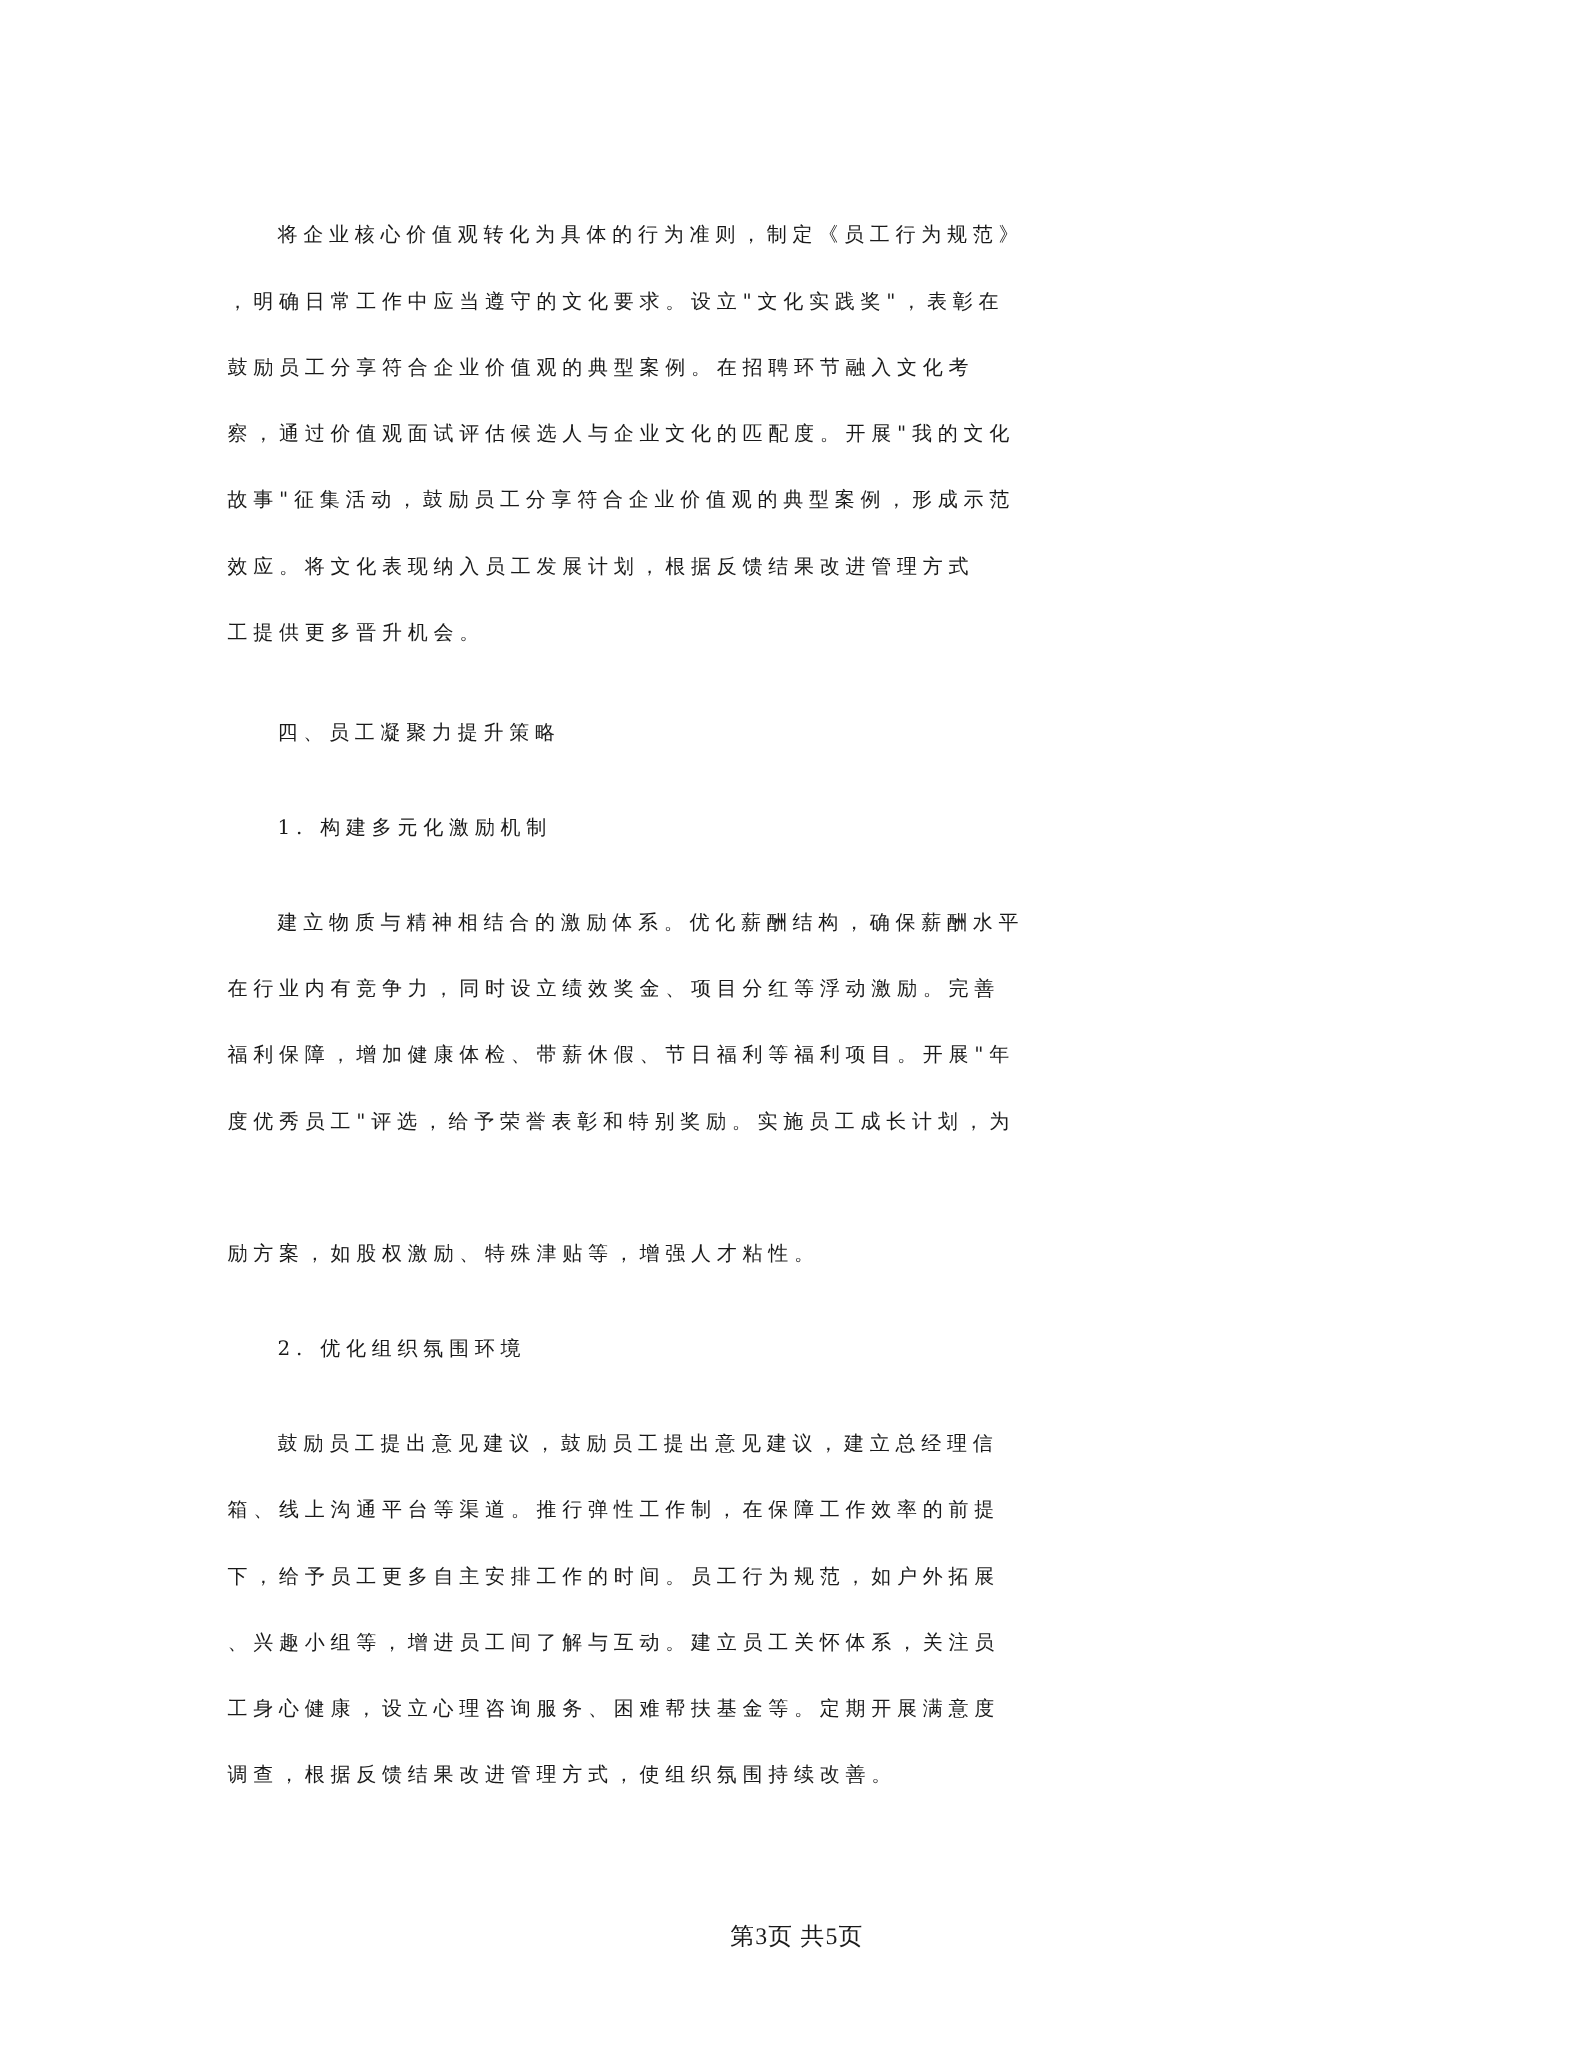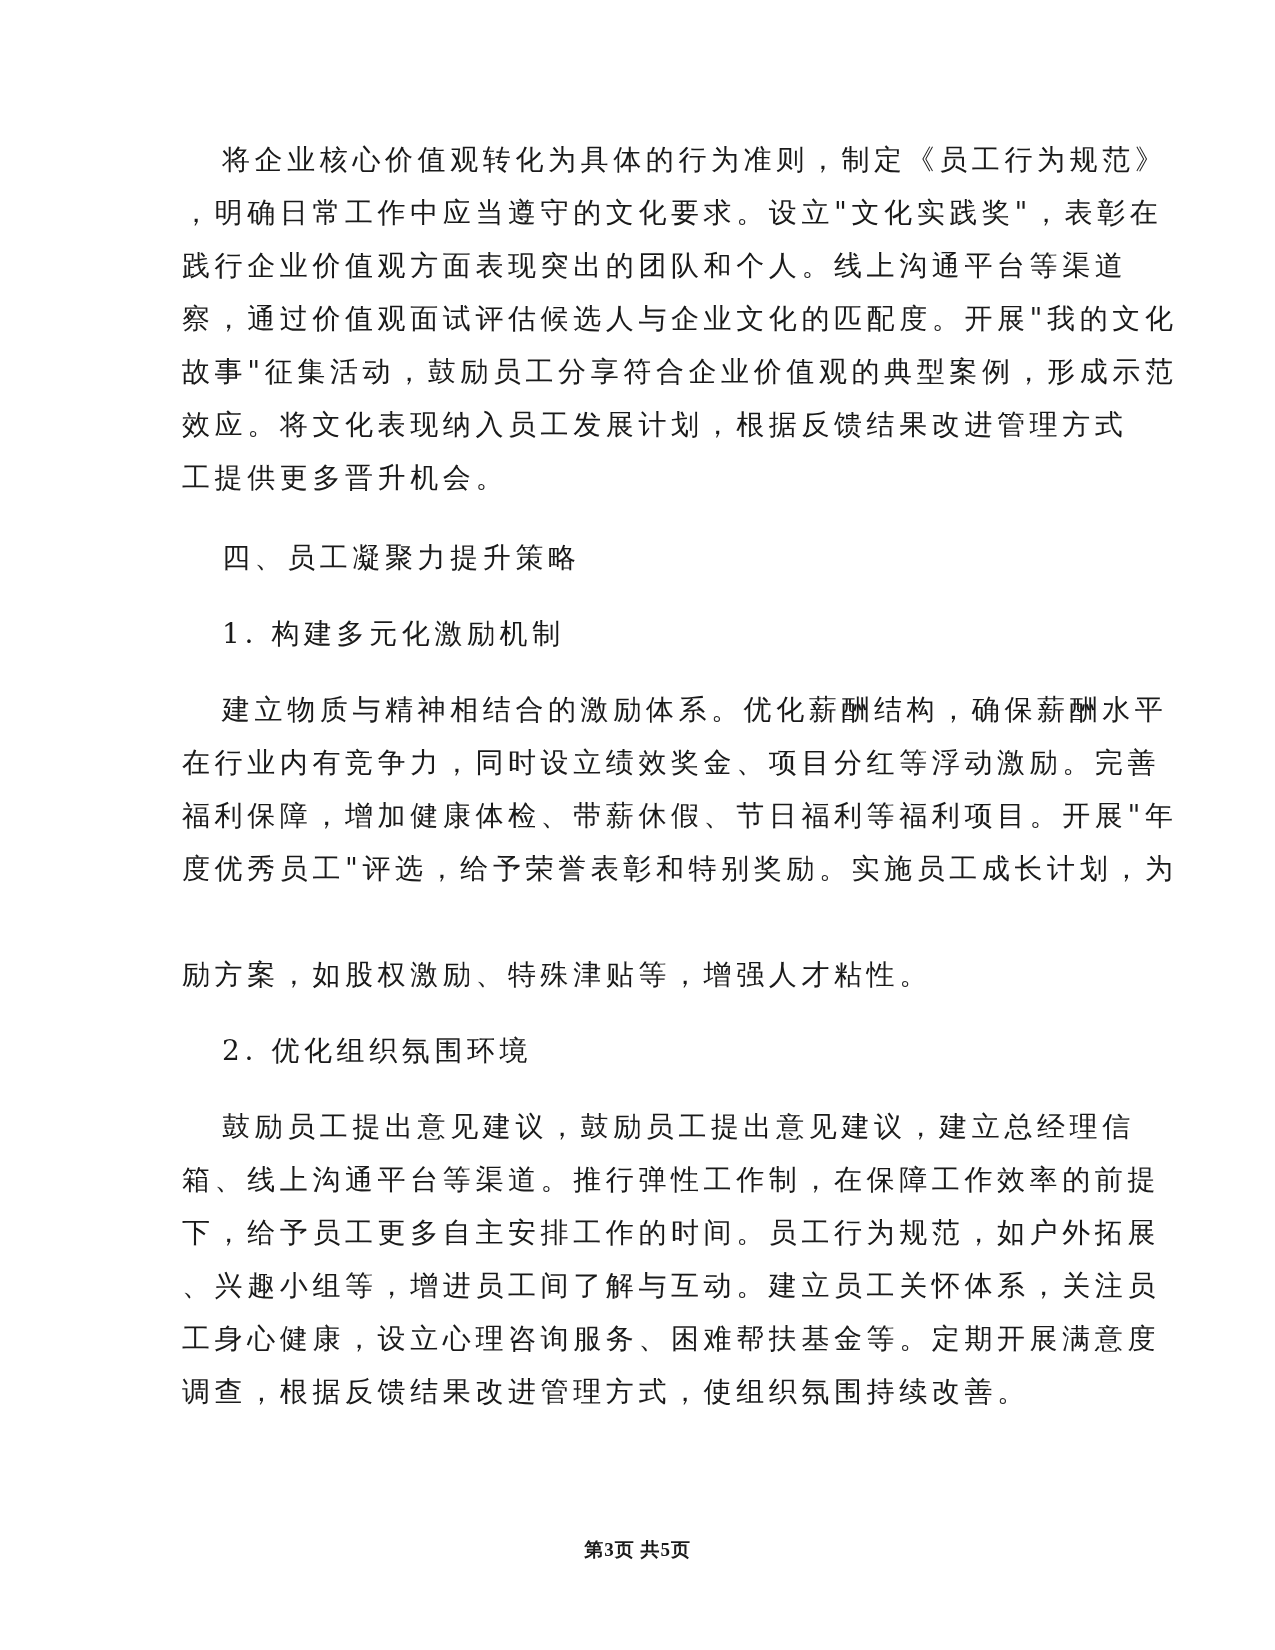--- a/index.html
+++ b/index.html
@@ -4,39 +4,38 @@
 <style>
   html, body { margin: 0; padding: 0; background: #ffffff; }
   body { width: 1275px; height: 1650px; position: relative; overflow: hidden; }
   .page {
     position: absolute; left: 0; top: 0; width: 1275px; height: 1650px;
     background: #ffffff; color: #1a1a1a;
     font-family: "DejaVu Serif", "Liberation Serif", serif;
   }
   .line {
     position: absolute; left: 182px;
-    font-size: 28px; line-height: 30px; height: 30px;
-    letter-spacing: 4.6px; white-space: nowrap;
+    font-size: 16px; line-height: 30px; height: 30px;
+    letter-spacing: 4.6px; white-space: nowrap; margin-top: 28px;
   }
   .indent { left: 222px; }
   .footer {
     position: absolute; left: 0; width: 1275px; top: 1538px;
     text-align: center; font-size: 19px; line-height: 24px;
     font-family: "Liberation Serif", "DejaVu Serif", serif; color: #1a1a1a;
     letter-spacing: 1px;
-    font-weight: bold;
   }
 </style>
 </head>
 <body>
 
 <div class="page">
   <div class="line indent" style="top:145px">将企业核心价值观转化为具体的行为准则，制定《员工行为规范》</div>
   <div class="line" style="top:198px">，明确日常工作中应当遵守的文化要求。设立"文化实践奖"，表彰在</div>
-  <div class="line" style="top:251px">践行企业价值观方面表现突出的团队和个人。线上沟通平台等渠道</div>
+  <div class="line" style="top:251px">鼓励员工分享符合企业价值观的典型案例。在招聘环节融入文化考</div>
   <div class="line" style="top:304px">察，通过价值观面试评估候选人与企业文化的匹配度。开展"我的文化</div>
   <div class="line" style="top:357px">故事"征集活动，鼓励员工分享符合企业价值观的典型案例，形成示范</div>
   <div class="line" style="top:410px">效应。将文化表现纳入员工发展计划，根据反馈结果改进管理方式</div>
   <div class="line" style="top:463px">工提供更多晋升机会。</div>
 
   <div class="line indent" style="top:543px">四、员工凝聚力提升策略</div>
 
   <div class="line indent" style="top:619px">1. 构建多元化激励机制</div>
 
   <div class="line" style="top:748px">在行业内有竞争力，同时设立绩效奖金、项目分红等浮动激励。完善</div>

